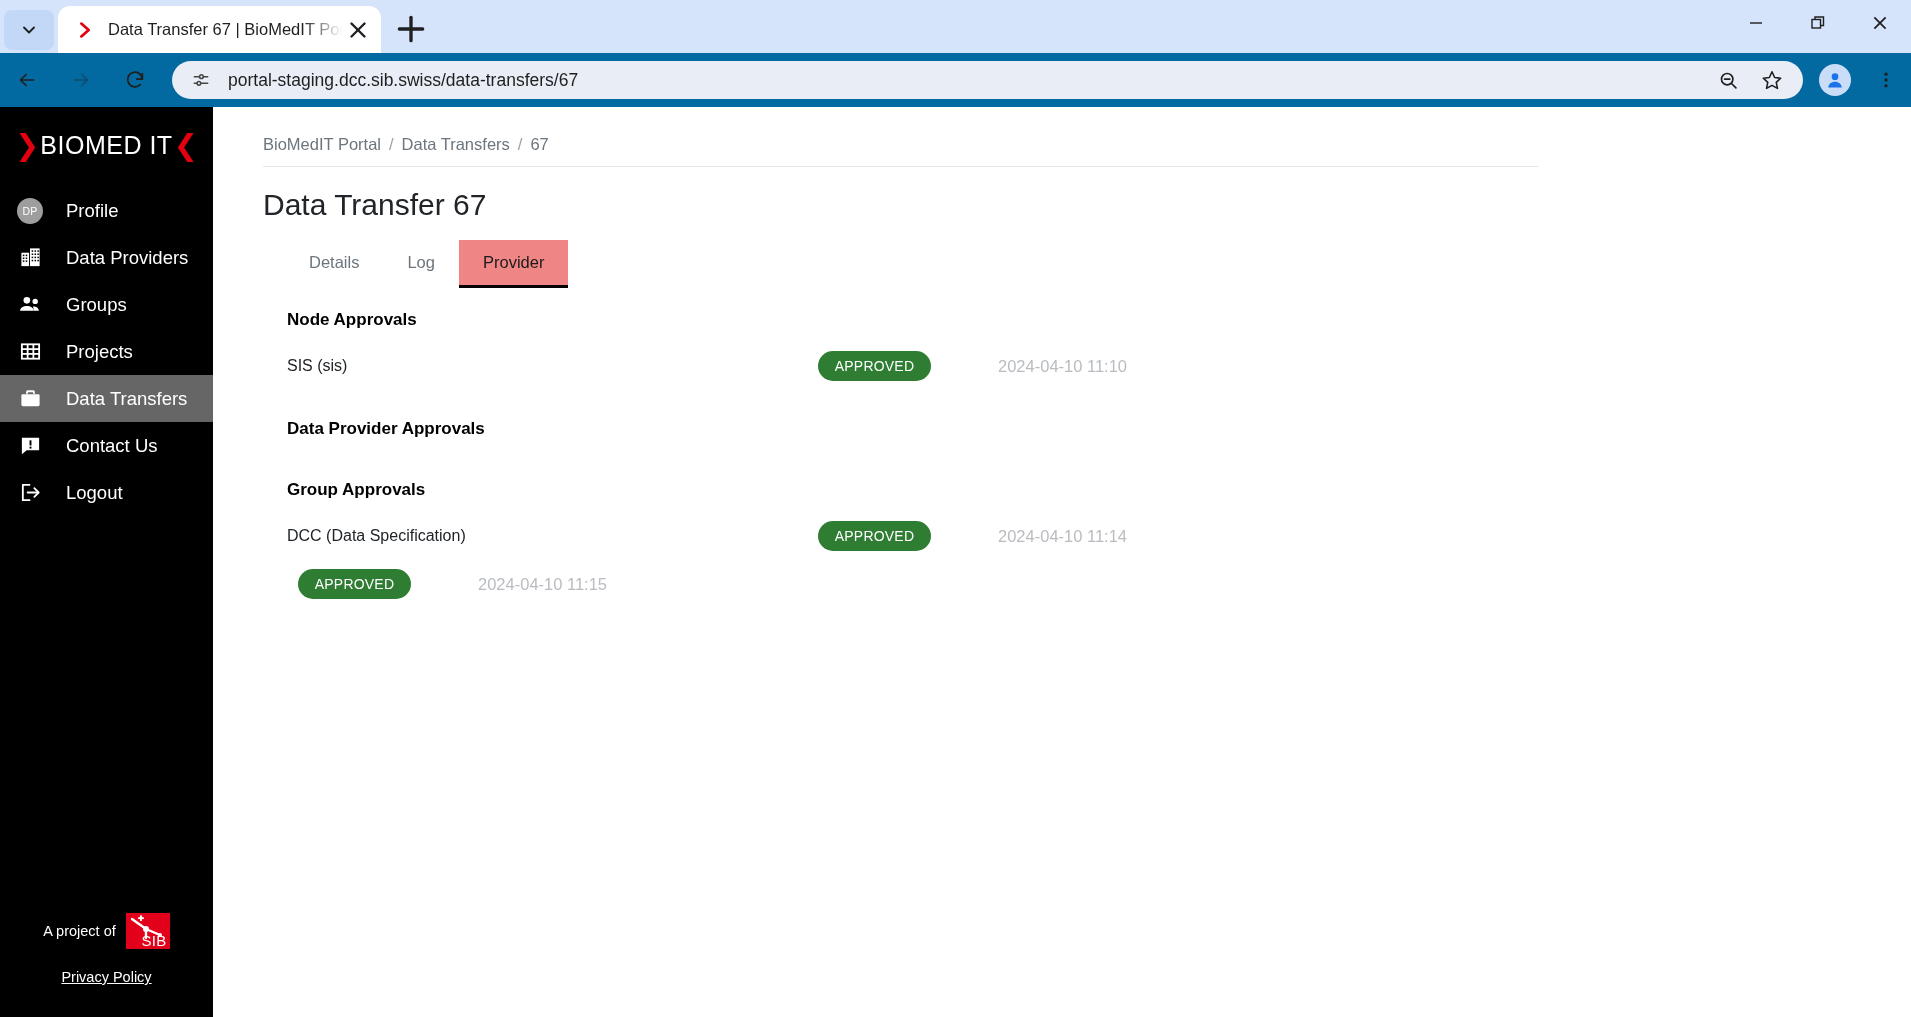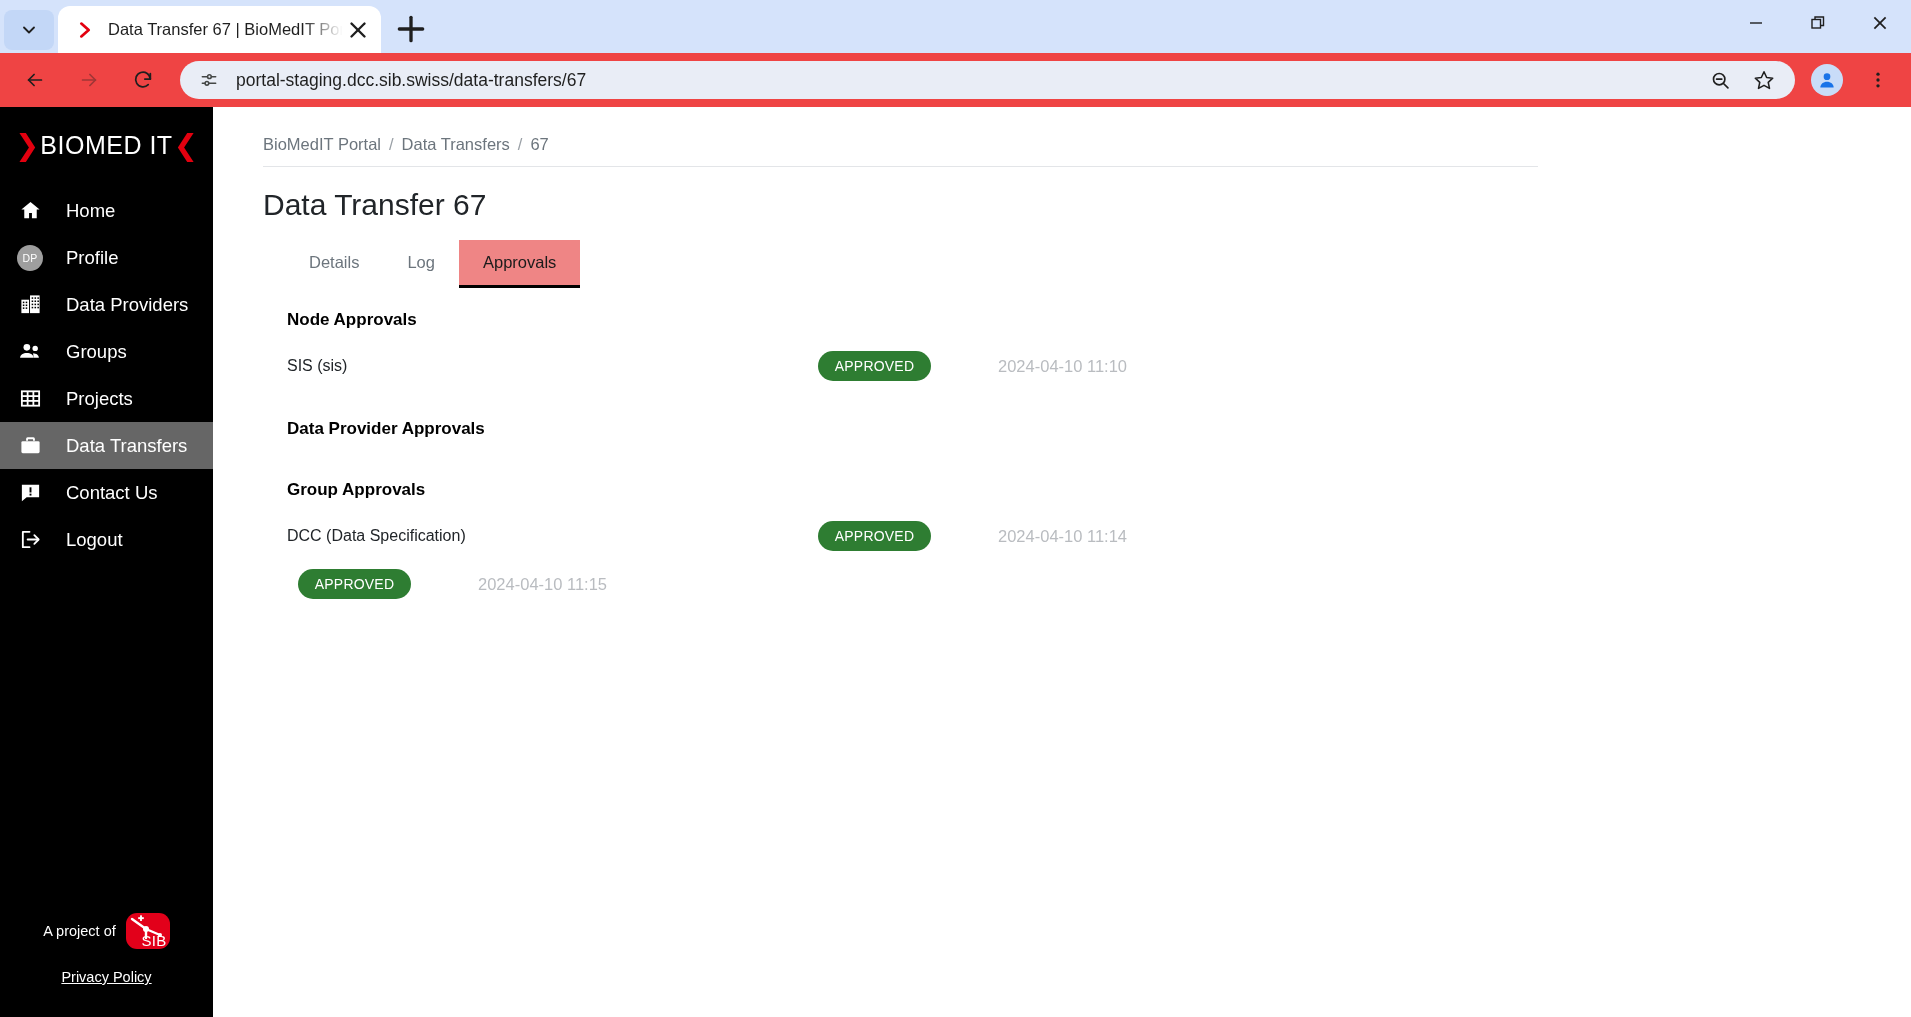--- a/index.html
+++ b/index.html
@@ -79,24 +79,24 @@
   }
   .win-btn {
     width: 62px; height: 46px;
     display: flex; align-items: center; justify-content: center;
     cursor: pointer;
   }
 
   .toolbar {
     height: 54px;
     flex: 0 0 54px;
-    background: #ef4444;
+    background: #0369a1;
     display: flex;
     align-items: center;
-    padding: 0 8px;
+    padding: 0 0;
   }
   .nav-btn {
     width: 42px; height: 42px;
     margin: 0 6px;
     display: flex; align-items: center; justify-content: center;
     border-radius: 50%;
     cursor: pointer;
   }
   .nav-btn.disabled svg { opacity: 0.38; }
   .omnibox {
@@ -202,21 +202,21 @@
   .sb-footer { padding-bottom: 32px; }
   .project-of {
     display: flex; align-items: center; justify-content: center;
     gap: 10px;
     margin-bottom: 20px;
   }
   .project-of .po-text { font-size: 14.5px; color: #ffffff; }
   .sib-logo {
     width: 44px; height: 36px;
     background: #e2001a;
-    border-radius: 11px;
+    border-radius: 0;
     position: relative;
     overflow: hidden;
   }
   .sib-logo .sib-text {
     position: absolute; right: 3px; bottom: 0px;
     font-size: 15px; color: #fff; font-weight: 400;
     letter-spacing: 0.4px;
   }
   .privacy {
     text-align: center;
@@ -434,28 +434,20 @@
 
     <div class="sidebar">
       <div class="logo">
         <span class="chev">❯</span>
         <span class="word">BIOMED IT</span>
         <span class="chev">❮</span>
       </div>
 
       <div class="nav-list">
 
-        <div class="nav-item">
-          <span class="ic">
-            <svg width="23" height="23" viewBox="0 0 24 24" fill="#ffffff">
-                <path d="M12 3 2.5 11h3v9h5v-5.5h3V20h5v-9h3z"></path>
-              </svg>
-          </span>
-          <span class="lbl">Home</span>
-        </div>
 
         <div class="nav-item">
           <span class="ic">
             <span class="dp-avatar">DP</span>
           </span>
           <span class="lbl">Profile</span>
         </div>
 
         <div class="nav-item">
           <span class="ic">
@@ -582,21 +574,21 @@
         <span class="crumb">Data Transfers</span>
         <span class="sep">/</span>
         <span class="crumb last">67</span>
       </div>
 
       <h1 class="page-title">Data Transfer 67</h1>
 
       <div class="tabs">
         <div class="ptab">Details</div>
         <div class="ptab">Log</div>
-        <div class="ptab active">Approvals</div>
+        <div class="ptab active">Provider</div>
       </div>
 
       <div class="section">
         <div class="sec-head">Node Approvals</div>
         <div class="app-row">
           <div class="app-name">SIS (sis)</div>
           <div class="badge-cell">
             <span class="badge" style="background:#2e7d32">APPROVED</span>
           </div>
           <div class="ts">2024-04-10 11:10</div>

